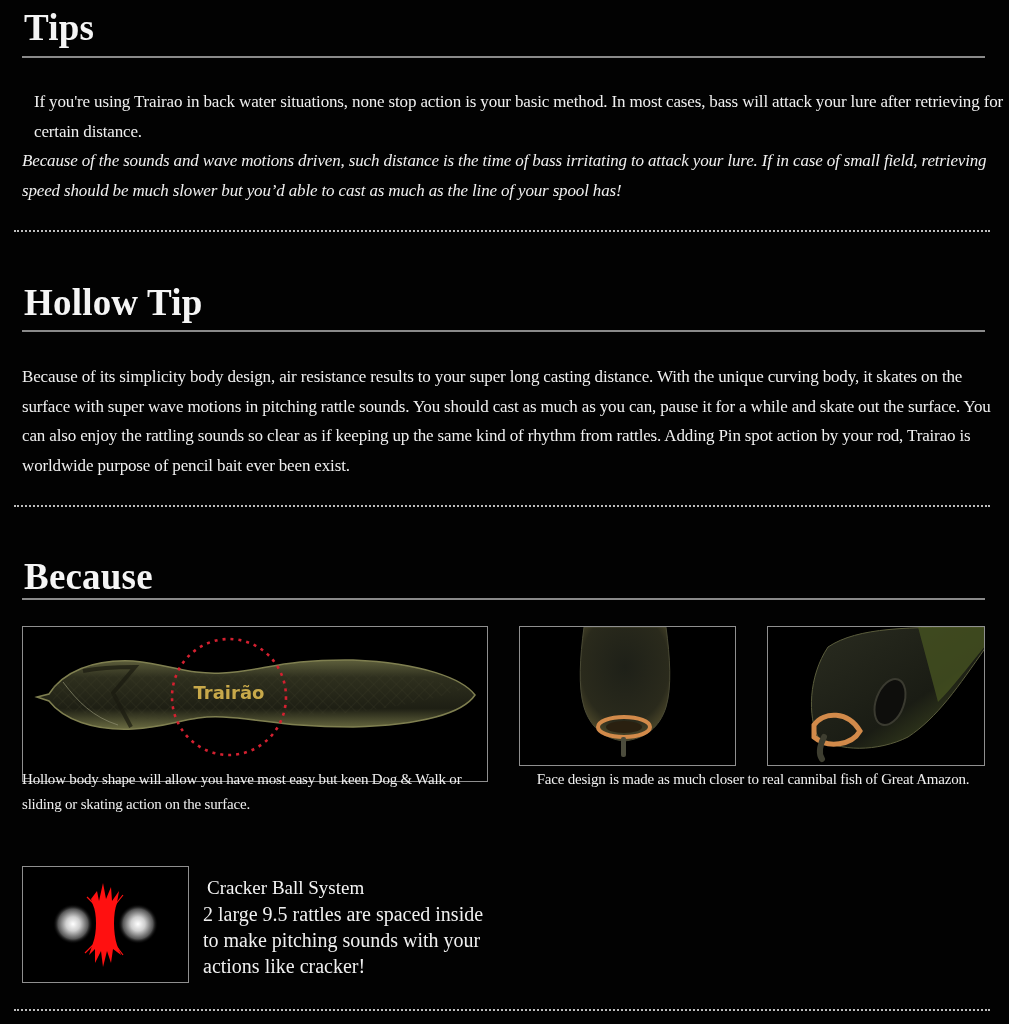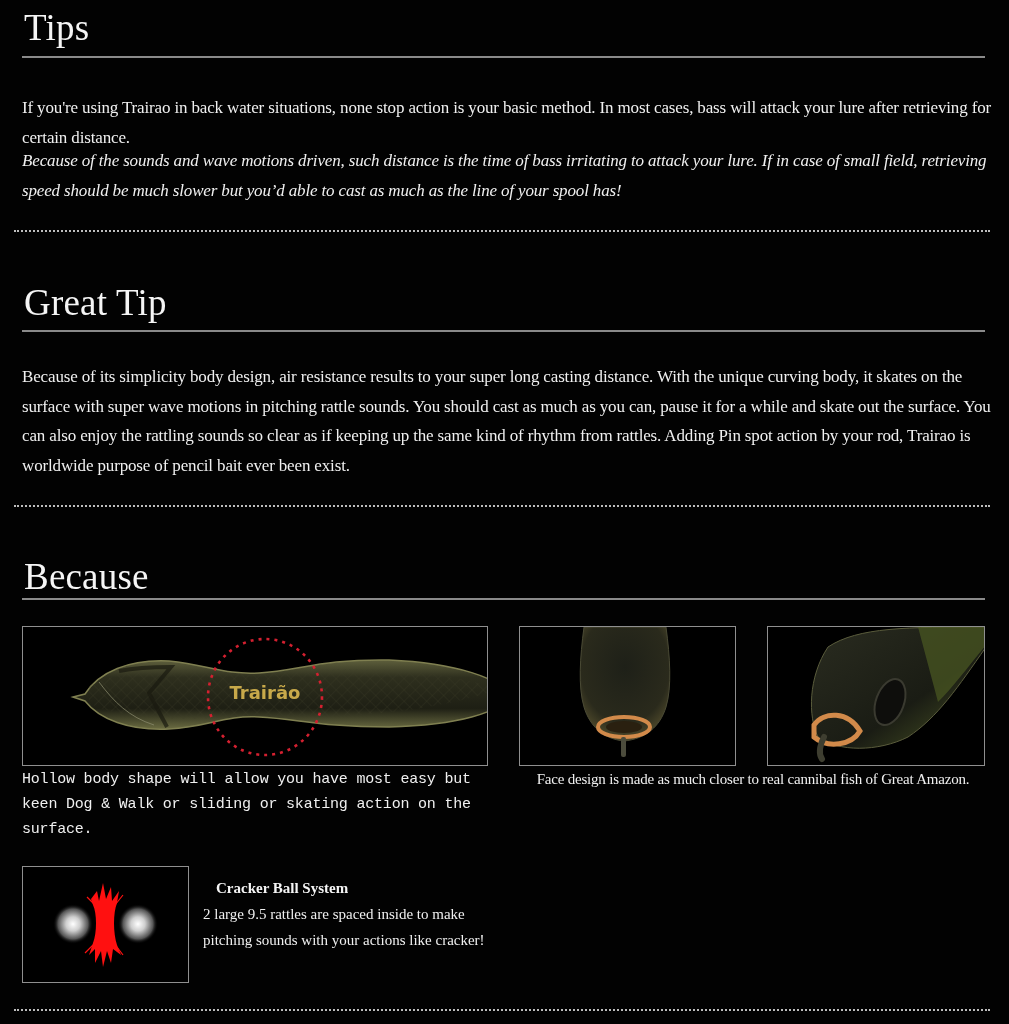--- a/index.html
+++ b/index.html
@@ -12,21 +12,21 @@
     height: 1024px;
     overflow: hidden;
     position: relative;
     color: #f2f2f2;
     font-family: "Liberation Serif", "DejaVu Serif", serif;
   }
   .section-title {
     position: absolute;
     left: 24px;
     margin: 0;
-    font-weight: normal;
+    font-weight: bold;
     font-size: 37px;
     line-height: 44px;
     color: #f5f5f5;
     letter-spacing: 0.2px;
   }
   .title-rule {
     position: absolute;
     left: 22px;
     width: 963px;
     height: 0;
@@ -59,58 +59,58 @@
   .caption {
     position: absolute;
     margin: 0;
     font-size: 15px;
     line-height: 25px;
     color: #f0f0f0;
     letter-spacing: -0.2px;
   }
   .cracker-title {
     position: absolute;
-    left: 216px;
+    left: 207px;
     top: 876px;
     margin: 0;
-    font-size: 15px;
-    font-weight: bold;
+    font-size: 19px;
+    font-weight: normal;
     line-height: 24px;
     color: #f5f5f5;
   }
   .cracker-text {
     position: absolute;
     left: 203px;
     top: 901px;
     width: 300px;
     margin: 0;
-    font-size: 15px;
+    font-size: 20px;
     line-height: 26px;
     color: #f0f0f0;
   }
   svg { display: block; }
 </style>
 </head>
 <body>
 
 <h1 class="section-title" style="top:6px;">Tips</h1>
 <div class="title-rule" style="top:56px;"></div>
-<p class="para" style="top:93px;">If you're using Trairao in back water situations, none stop action is your basic method. In most cases, bass will attack your lure after retrieving for certain distance.</p>
+<p class="para" style="top:87px;margin-left:12px;">If you're using Trairao in back water situations, none stop action is your basic method. In most cases, bass will attack your lure after retrieving for certain distance.</p>
 <p class="para" style="top:146px;font-style:italic;">Because of the sounds and wave motions driven, such distance is the time of bass irritating to attack your lure. If in case of small field, retrieving speed should be much slower but you’d able to cast as much as the line of your spool has!</p>
 <div class="dotted-sep" style="top:230px;"></div>
 
-<h1 class="section-title" style="top:281px;">Great Tip</h1>
+<h1 class="section-title" style="top:281px;">Hollow Tip</h1>
 <div class="title-rule" style="top:330px;"></div>
 <p class="para" style="top:362px;">Because of its simplicity body design, air resistance results to your super long casting distance. With the unique curving body, it skates on the surface with super wave motions in pitching rattle sounds. You should cast as much as you can, pause it for a while and skate out the surface. You can also enjoy the rattling sounds so clear as if keeping up the same kind of rhythm from rattles. Adding Pin spot action by your rod, Trairao is worldwide purpose of pencil bait ever been exist.</p>
 <div class="dotted-sep" style="top:505px;"></div>
 
 <h1 class="section-title" style="top:555px;">Because</h1>
 <div class="title-rule" style="top:598px;"></div>
 
-<div class="img-box" style="left:22px; top:626px; width:466px; height:140px;padding-left:36px;">
+<div class="img-box" style="left:22px; top:626px; width:466px; height:156px;">
   <svg width="466" height="140" viewBox="0 0 466 140">
     <defs>
       <linearGradient id="bodyGrad" x1="0" y1="0" x2="0" y2="1">
         <stop offset="0" stop-color="#5e5f3c"></stop>
         <stop offset="0.25" stop-color="#2e2f1e"></stop>
         <stop offset="0.7" stop-color="#1e1f14"></stop>
         <stop offset="1" stop-color="#6b6c42"></stop>
       </linearGradient>
       <pattern id="scales" width="8" height="8" patternUnits="userSpaceOnUse" patternTransform="rotate(45)">
         <rect width="8" height="8" fill="none"></rect>
@@ -118,21 +118,21 @@
       </pattern>
     </defs>
     <path d="M14 70 L26 67 C40 45 70 32 110 34 C150 38 165 48 200 46 C240 44 260 32 330 33 C400 36 440 52 452 68 C440 86 400 98 330 100 C260 100 240 92 200 90 C165 88 150 100 110 102 C70 104 40 92 26 74 Z" fill="url(#bodyGrad)" stroke="#7f7f50" stroke-width="1.5"></path>
     <path d="M30 60 C60 40 120 40 200 48 C260 40 360 36 440 62 C360 90 260 92 200 88 C120 96 60 92 30 76 Z" fill="url(#scales)" opacity="0.9"></path>
     <path d="M60 44 C80 40 100 40 112 40 L90 66 L108 100" stroke="#1a1a10" stroke-width="4" fill="none" opacity="0.7"></path>
     <path d="M40 55 C55 75 70 90 95 98" stroke="#8e8e70" stroke-width="1" fill="none" opacity="0.7"></path>
     <text x="206" y="72" text-anchor="middle" font-family="'DejaVu Sans', sans-serif" font-weight="bold" font-size="18" fill="#c8a94a">Trairão</text>
     <ellipse cx="206" cy="70" rx="57" ry="58" fill="none" stroke="#d42030" stroke-width="2.6" stroke-dasharray="3 5"></ellipse>
   </svg>
 </div>
-<p class="caption" style="left:22px; top:767px; width:470px;font-family:Liberation Mono, monospace;">Hollow body shape will allow you have most easy but keen Dog &amp; Walk or sliding or skating action on the surface.</p>
+<p class="caption" style="left:22px; top:767px; width:470px;">Hollow body shape will allow you have most easy but keen Dog &amp; Walk or sliding or skating action on the surface.</p>
 
 <div class="img-box" style="left:519px; top:626px; width:217px; height:140px;">
   <svg width="217" height="140" viewBox="0 0 217 140">
     <defs>
       <radialGradient id="faceGrad" cx="0.5" cy="0.35" r="0.7">
         <stop offset="0" stop-color="#1e2018"></stop>
         <stop offset="0.7" stop-color="#2a2a1c"></stop>
         <stop offset="1" stop-color="#5b5430"></stop>
       </radialGradient>
     </defs>

